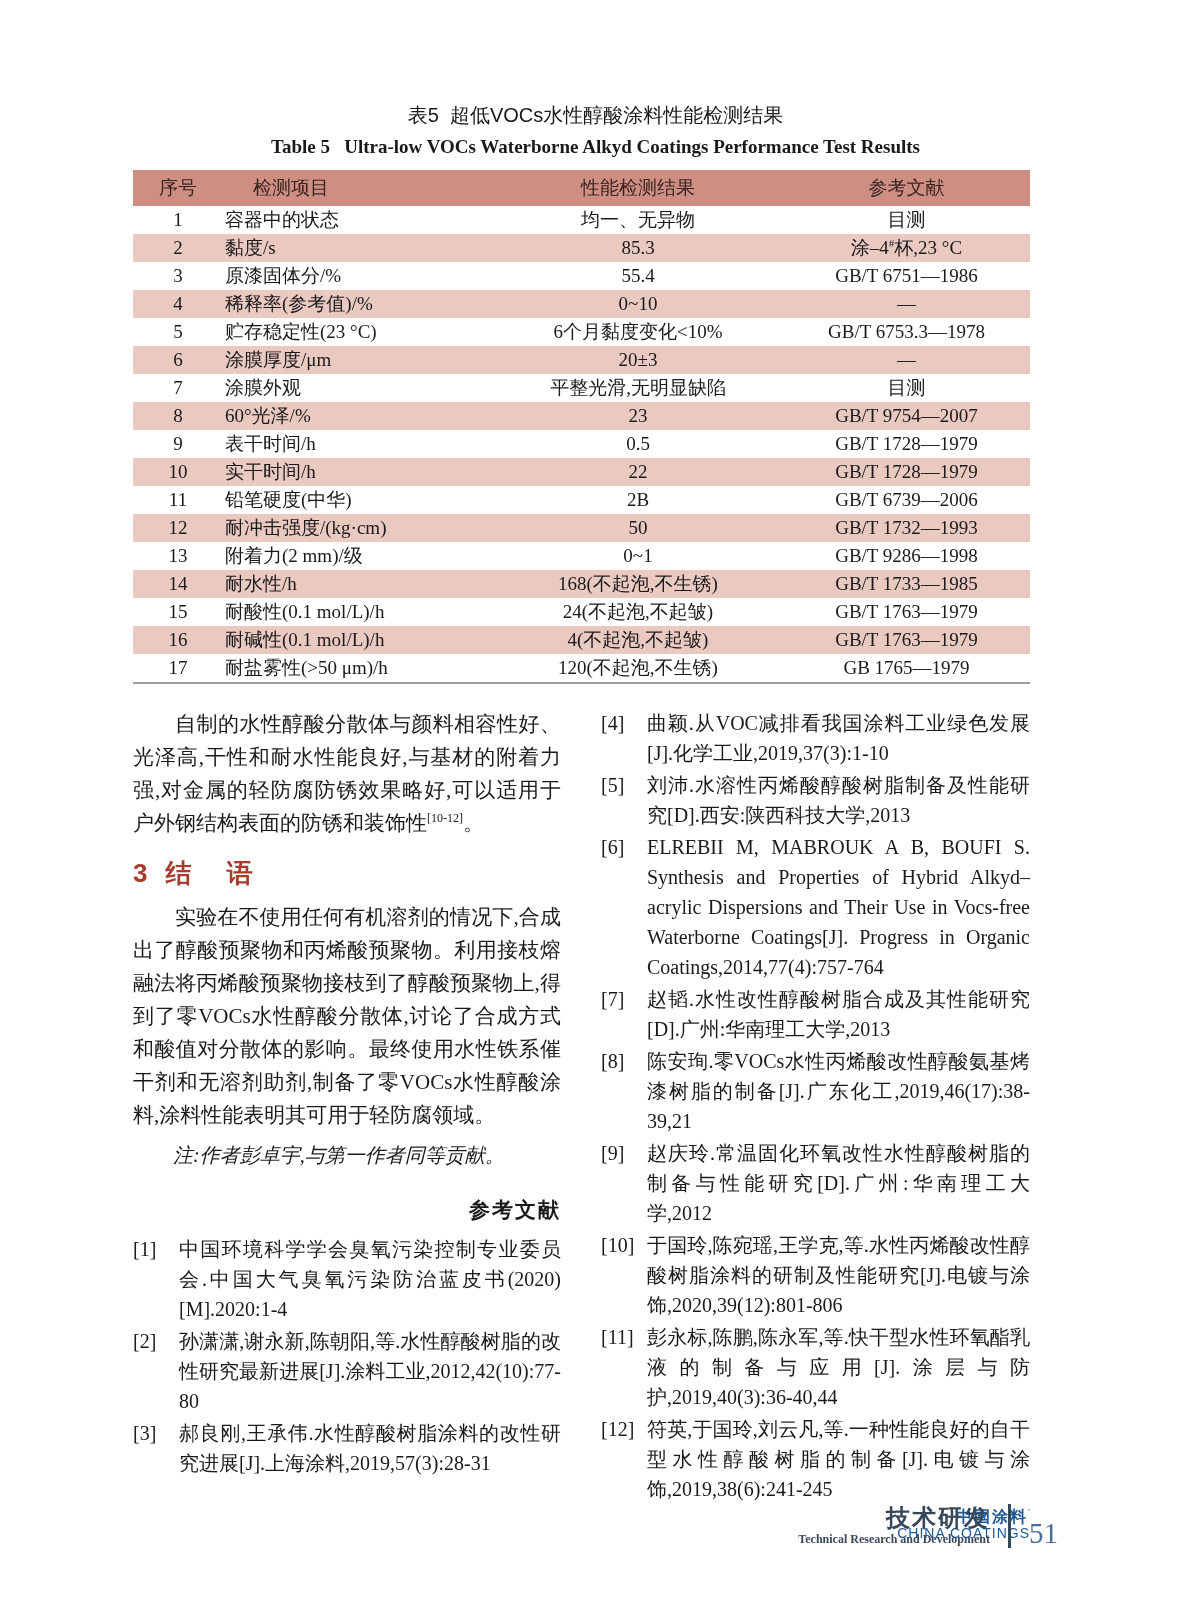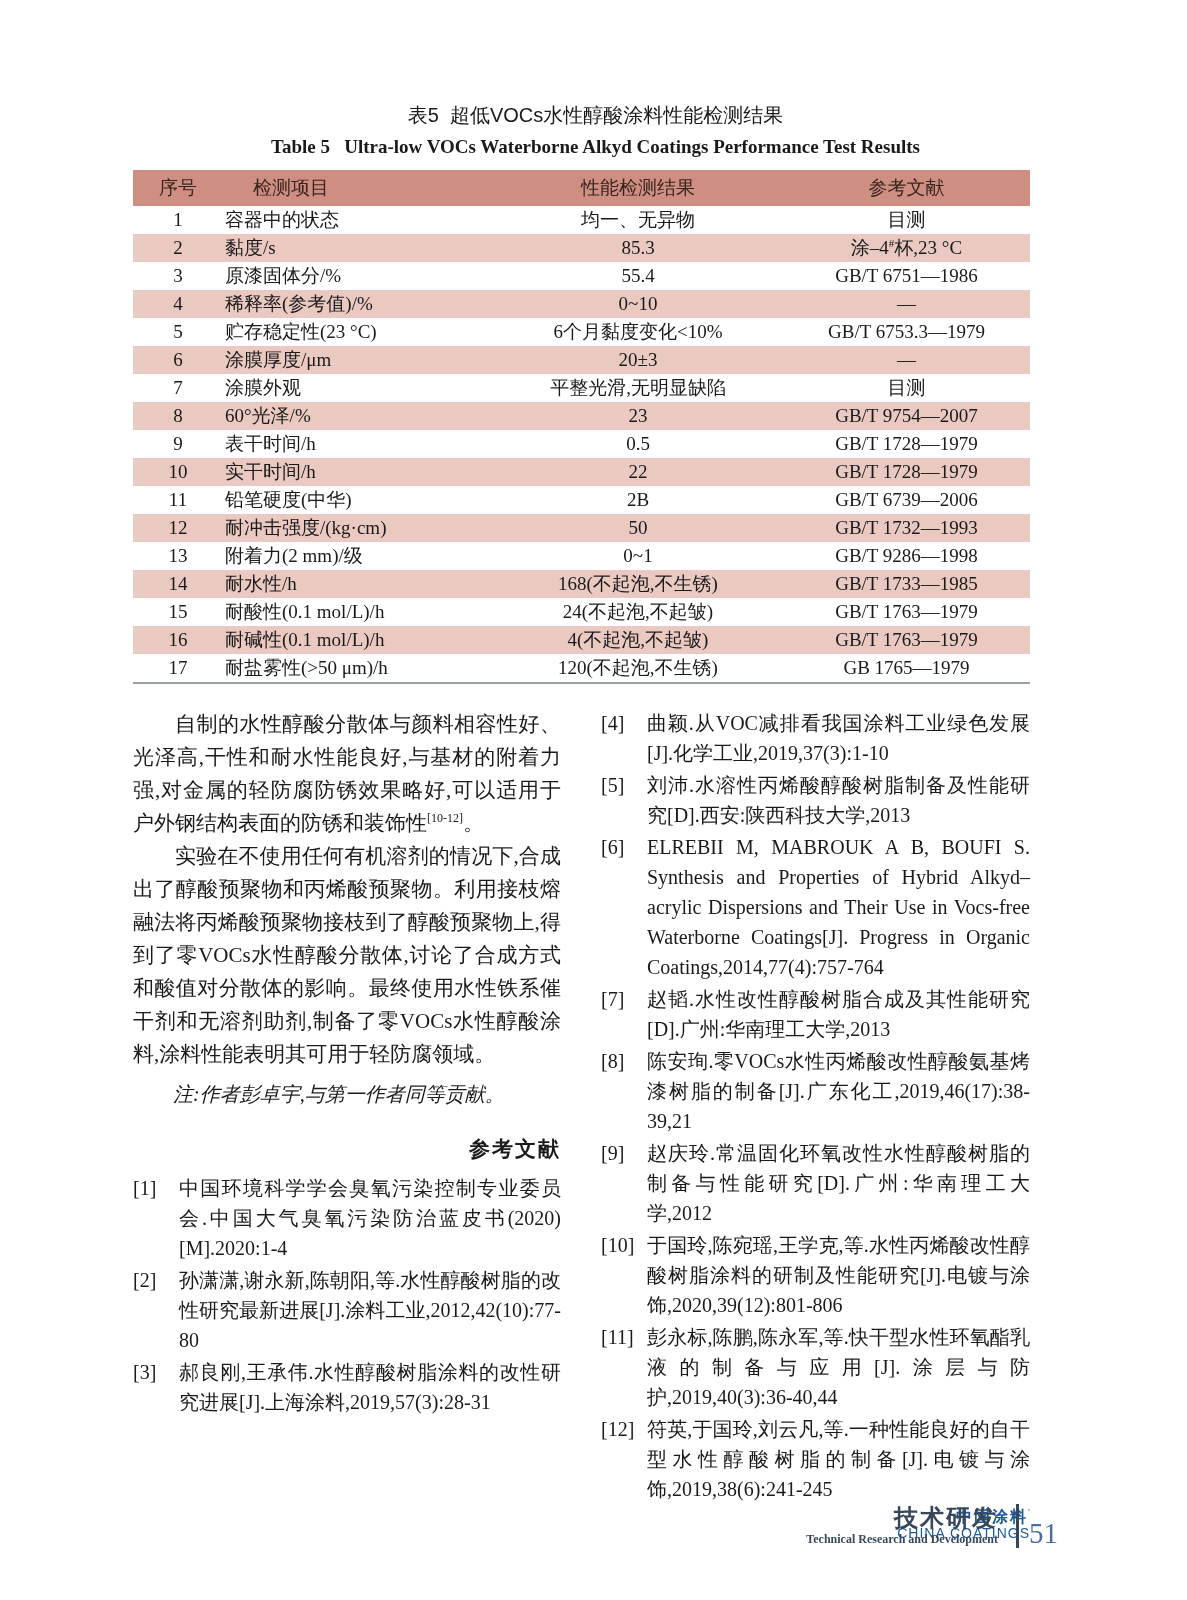--- a/index.html
+++ b/index.html
@@ -91,21 +91,21 @@
   .footer-label{
     text-align:right;color:var(--footer-text);padding-right:18px;
   }
   .footer-zh{
     font-family:"Liberation Sans","DejaVu Sans",sans-serif;
     font-weight:bold;font-size:24px;letter-spacing:2px;line-height:26px;
   }
   .footer-en{font-size:12px;font-weight:bold;line-height:16px;}
   .footer-divider{width:3px;height:44px;background:var(--footer-text);}
   .footer-page{
-    color:var(--page-number-color);font-size:29px;padding-left:10px;
+    color:var(--page-number-color);font-size:29px;padding-left:18px;
     align-self:flex-end;line-height:30px;
   }
 </style>
 </head>
 <body>
 
 <div class="content">
 
 
   <div class="caption-zh">表5  超低VOCs水性醇酸涂料性能检测结果</div>
@@ -148,21 +148,21 @@
         <tr class="alt">
           <td>4</td>
           <td class="left">稀释率(参考值)/%</td>
           <td>0~10</td>
           <td>—</td>
         </tr>
         <tr>
           <td>5</td>
           <td class="left">贮存稳定性(23 °C)</td>
           <td>6个月黏度变化&lt;10%</td>
-          <td>GB/T 6753.3—1979</td>
+          <td>GB/T 6753.3—1978</td>
         </tr>
         <tr class="alt">
           <td>6</td>
           <td class="left">涂膜厚度/μm</td>
           <td>20±3</td>
           <td>—</td>
         </tr>
         <tr>
           <td>7</td>
           <td class="left">涂膜外观</td>
@@ -230,20 +230,23 @@
           <td>GB 1765—1979</td>
         </tr>
       </tbody>
   </table>
 
   <div class="columns">
 
     <div class="col-left">
       <p class="body-para"><span>自制的水性醇酸分散体与颜料相容性好、光泽高,干性和耐水性能良好,与基材的附着力强,对金属的轻防腐防锈效果略好,可以适用于户外钢结构表面的防锈和装饰性</span><sup>[10-12]</sup><span>。</span></p>
 
+      <div class="section-heading">
+        <span class="sec-no">3</span><span class="sec-title">结 语</span>
+      </div>
 
       <p class="body-para">实验在不使用任何有机溶剂的情况下,合成出了醇酸预聚物和丙烯酸预聚物。利用接枝熔融法将丙烯酸预聚物接枝到了醇酸预聚物上,得到了零VOCs水性醇酸分散体,讨论了合成方式和酸值对分散体的影响。最终使用水性铁系催干剂和无溶剂助剂,制备了零VOCs水性醇酸涂料,涂料性能表明其可用于轻防腐领域。</p>
 
       <div class="note-line">注:作者彭卓宇,与第一作者同等贡献。</div>
 
       <div class="ref-title">参考文献</div>
       <div class="ref-list">
           <div class="ref-item">
             <span class="ref-label">[1]</span>
             <span class="ref-text">中国环境科学学会臭氧污染控制专业委员会.中国大气臭氧污染防治蓝皮书(2020)[M].2020:1-4</span>

